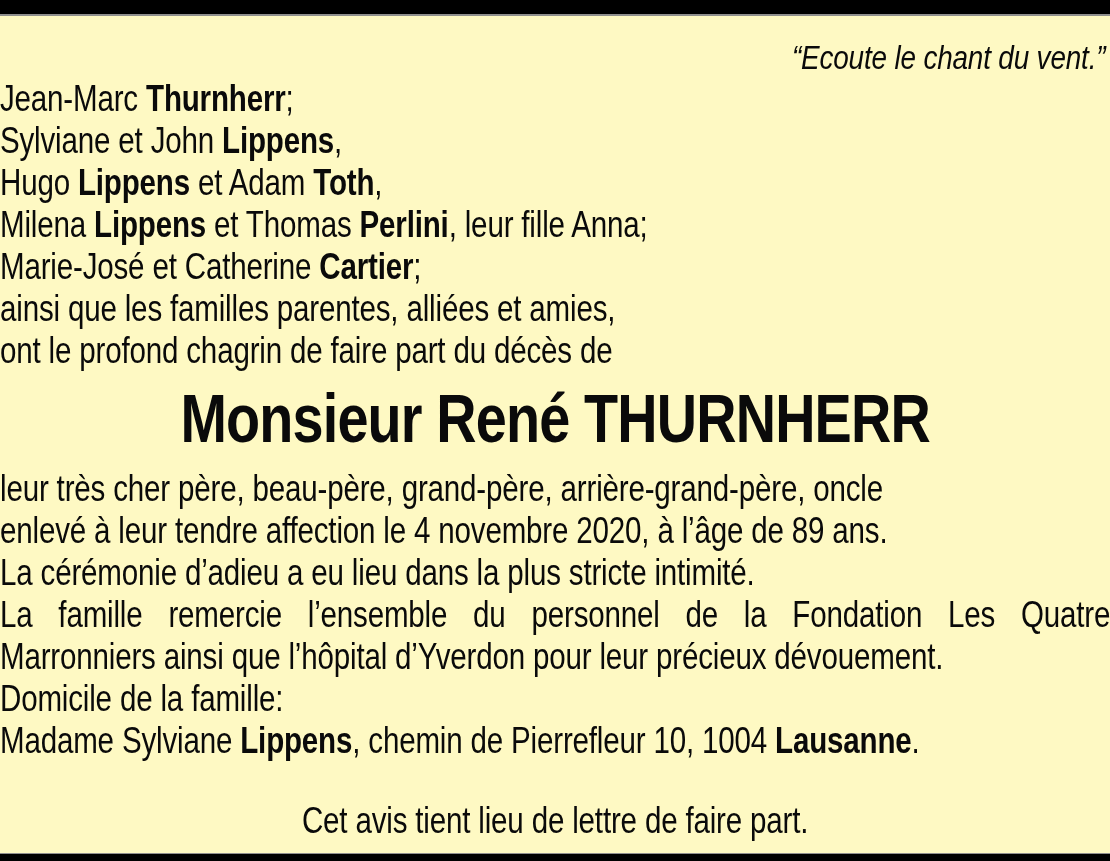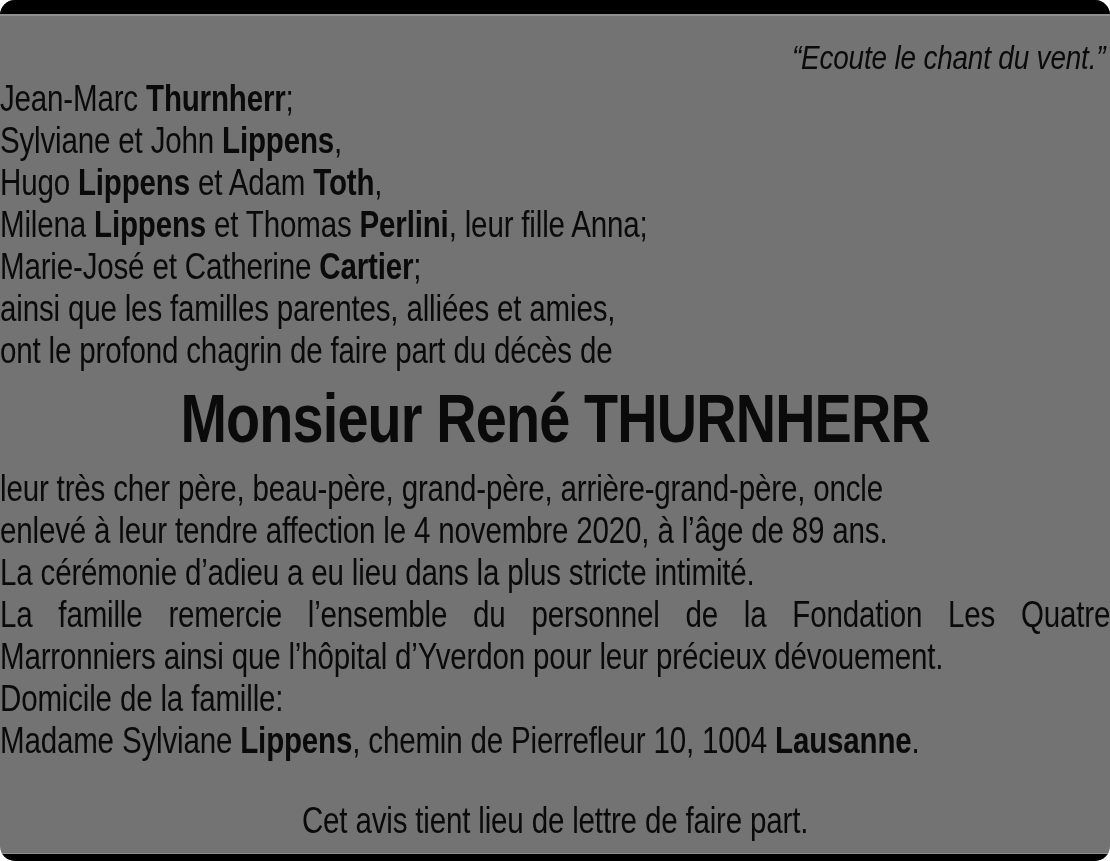--- a/index.html
+++ b/index.html
@@ -4,25 +4,24 @@
 <style>
   html, body {
     margin: 0;
     padding: 0;
     background: #ffffff;
   }
   .page {
     position: relative;
     width: 1110px;
     height: 861px;
-    background: #737373;
+    background: #fef9c3;
     overflow: hidden;
     font-family: "Liberation Sans", sans-serif;
     color: #0a0a0a;
-    border-radius: 15px;
   }
   .top-bar {
     position: absolute;
     top: 0; left: 0;
     width: 100%;
     height: 14px;
     background: #000000;
     border-bottom: 2px solid #8f8f8f;
   }
   .bottom-bar {

